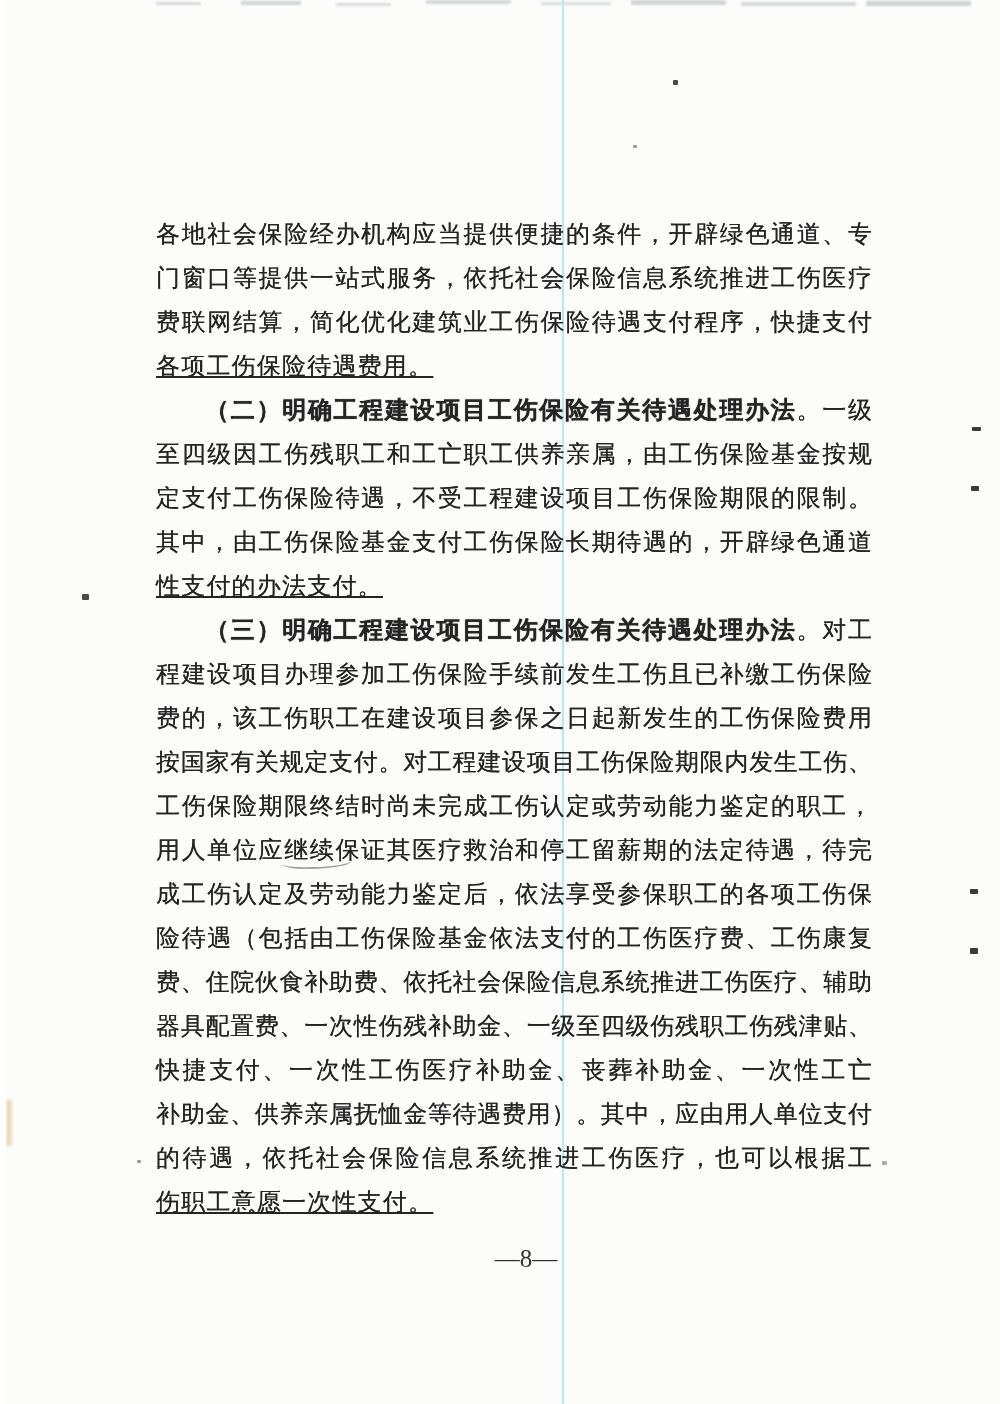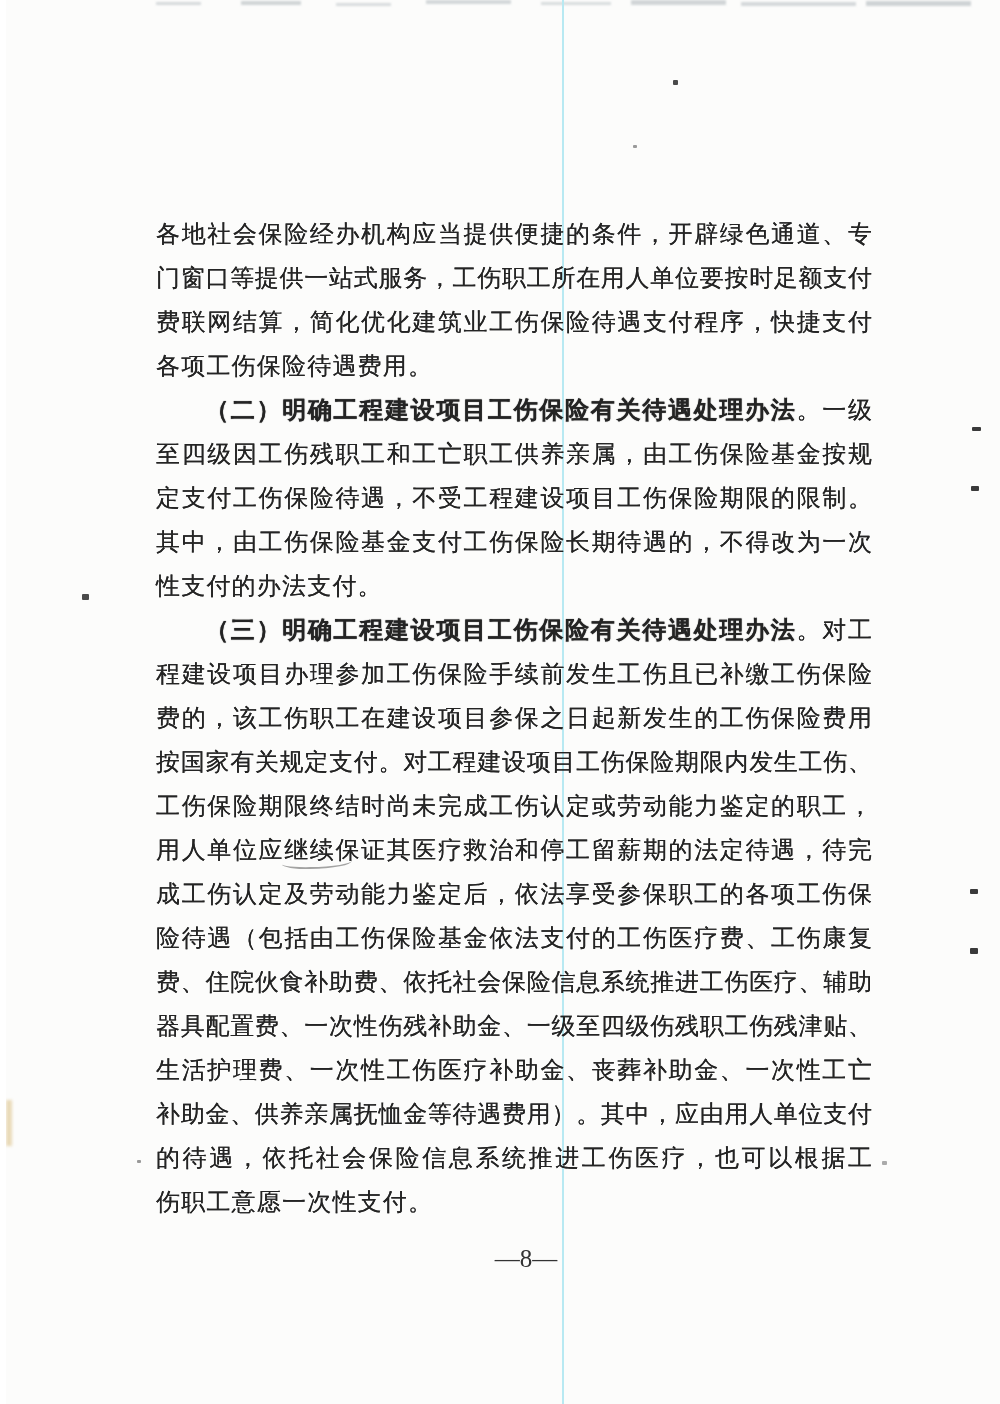--- a/index.html
+++ b/index.html
@@ -43,20 +43,21 @@
     text-shadow: 0 0 0.6px rgba(20,20,20,.85);
     white-space: normal;
     word-break: break-all;
     overflow: visible;
   }
   .line.indent { padding-left: 49px; }
   .line.last {
     text-align: left;
     text-align-last: left;
     letter-spacing: 1.2px;
+    text-decoration: underline;
   }
   .line b { font-weight: bold; text-shadow: 0 0 0.9px rgba(10,10,10,.9); }
   .page-number {
     position: absolute;
     left: 0; right: 0;
     top: 1245px;
     padding-left: 40px;
     text-align: center;
     font-size: 25px;
     color: #333;
@@ -90,39 +91,39 @@
   <div class="noise" style="left:420px;top:0px;width:85px;height:4px;background:#c5cbce;"></div>
   <div class="noise" style="left:535px;top:2px;width:70px;height:3px;background:#ccd2d4;"></div>
   <div class="noise" style="left:625px;top:0px;width:95px;height:5px;background:#c3c9cc;"></div>
   <div class="noise" style="left:735px;top:2px;width:115px;height:4px;background:#c8cdd0;"></div>
   <div class="noise" style="left:860px;top:1px;width:105px;height:5px;background:#c0c6c9;"></div>
 
   <div class="scan-line"></div>
 
   <div class="text-block" id="text-block">
       <div class="line">各地社会保险经办机构应当提供便捷的条件，开辟绿色通道、专</div>
-      <div class="line">门窗口等提供一站式服务，工伤职工所在用人单位要按时足额支付</div>
+      <div class="line">门窗口等提供一站式服务，依托社会保险信息系统推进工伤医疗</div>
       <div class="line">费联网结算，简化优化建筑业工伤保险待遇支付程序，快捷支付</div>
       <div class="line last">各项工伤保险待遇费用。</div>
       <div class="line indent"><b>（二）明确工程建设项目工伤保险有关待遇处理办法</b>。一级</div>
       <div class="line">至四级因工伤残职工和工亡职工供养亲属，由工伤保险基金按规</div>
       <div class="line">定支付工伤保险待遇，不受工程建设项目工伤保险期限的限制。</div>
-      <div class="line">其中，由工伤保险基金支付工伤保险长期待遇的，不得改为一次</div>
+      <div class="line">其中，由工伤保险基金支付工伤保险长期待遇的，开辟绿色通道</div>
       <div class="line last">性支付的办法支付。</div>
       <div class="line indent"><b>（三）明确工程建设项目工伤保险有关待遇处理办法</b>。对工</div>
       <div class="line">程建设项目办理参加工伤保险手续前发生工伤且已补缴工伤保险</div>
       <div class="line">费的，该工伤职工在建设项目参保之日起新发生的工伤保险费用</div>
       <div class="line">按国家有关规定支付。对工程建设项目工伤保险期限内发生工伤、</div>
       <div class="line">工伤保险期限终结时尚未完成工伤认定或劳动能力鉴定的职工，</div>
       <div class="line">用人单位应继续保证其医疗救治和停工留薪期的法定待遇，待完</div>
       <div class="line">成工伤认定及劳动能力鉴定后，依法享受参保职工的各项工伤保</div>
       <div class="line">险待遇（包括由工伤保险基金依法支付的工伤医疗费、工伤康复</div>
       <div class="line">费、住院伙食补助费、依托社会保险信息系统推进工伤医疗、辅助</div>
       <div class="line">器具配置费、一次性伤残补助金、一级至四级伤残职工伤残津贴、</div>
-      <div class="line">生活护理费、一次性工伤医疗补助金、丧葬补助金、一次性工亡</div>
+      <div class="line">快捷支付、一次性工伤医疗补助金、丧葬补助金、一次性工亡</div>
       <div class="line">补助金、供养亲属抚恤金等待遇费用）。其中，应由用人单位支付</div>
       <div class="line">的待遇，依托社会保险信息系统推进工伤医疗，也可以根据工</div>
       <div class="line last">伤职工意愿一次性支付。</div>
     </div>
 
   <div class="pen-squiggle"></div>
 
   <div class="speck" style="left:667px;top:80px;width:5px;height:5px;background:#4a4a4a;"></div>
   <div class="speck" style="left:627px;top:145px;width:4px;height:3px;background:#9a9a9a;"></div>
   <div class="speck" style="left:966px;top:427px;width:9px;height:4px;background:#3a3a3a;"></div>

